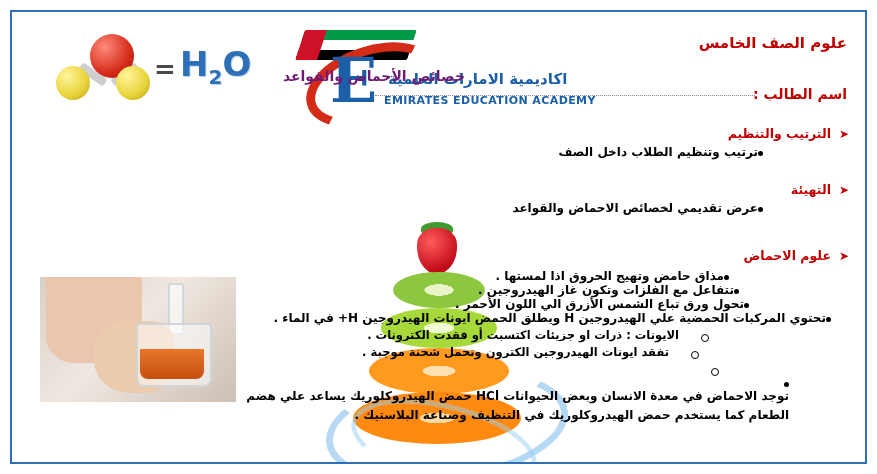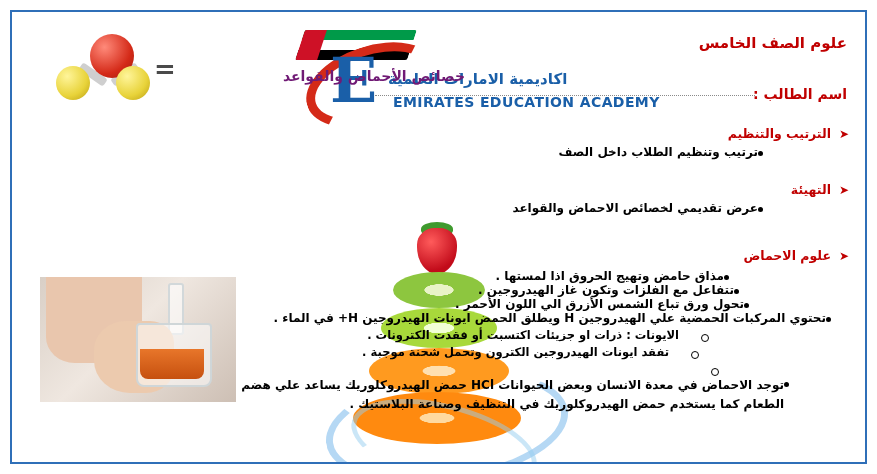--- a/index.html
+++ b/index.html
@@ -131,22 +131,22 @@
     position:absolute;left:38px;top:24px;
     font-family:"DejaVu Serif","Liberation Serif",serif;
     font-size:62px;line-height:62px;font-weight:bold;color:#1a5fa8;
   }
   .logo .ar{
     position:absolute;left:96px;top:44px;
     font-size:15px;font-weight:bold;color:#1a5fa8;
     direction:rtl;white-space:nowrap;
   }
   .logo .en{
-    position:absolute;left:101px;top:68px;
-    font-size:14px;font-weight:bold;color:#1a5fa8;
+    position:absolute;left:92px;top:68px;
+    font-size:11px;font-weight:bold;color:#1a5fa8;
     letter-spacing:.4px;white-space:nowrap;
   }
 
   
   .content{
     position:absolute;
     top:108px;right:0;left:0;bottom:0;
     direction:rtl;
   }
   .sec{
@@ -176,21 +176,21 @@
   }
   .odot{
     display:inline-block;width:6px;height:6px;border-radius:50%;
     background:#fff;border:1px solid #000;margin-top:6px;flex:none;
   }
   .sub-line{
     display:flex;align-items:flex-start;gap:22px;
     font-size:11.5px;font-weight:bold;color:#000;
     direction:rtl;margin-top:3px;white-space:nowrap;
   }
-  .wrap-line{white-space:normal;}
+  .wrap-line{white-space:normal;flex-direction:column;}
   sub{font-size:.7em;}
 
   
   #sec-order{top:6px;}
   #sec-warmup{top:62px;}
   #sec-props{top:128px;}
 
   .props-list{margin-top:6px;}
   .props-list .bullet-line{margin-top:0;text-align:right;}
 
@@ -280,20 +280,21 @@
 
   <div class="header">
 
     <div class="molecule">
       <div class="bond b1"></div>
       <div class="bond b2"></div>
       <div class="atom red"></div>
       <div class="atom y1"></div>
       <div class="atom y2"></div>
       <div class="eq">=</div>
+      <div class="formula"><span>H</span><sub>2</sub><span>O</span></div>
     </div>
 
     <div class="logo">
       <div class="flag">
         <span class="g"></span>
         <span class="w"></span>
         <span class="k"></span>
         <span class="r"></span>
       </div>
       <div class="swoosh"></div>

